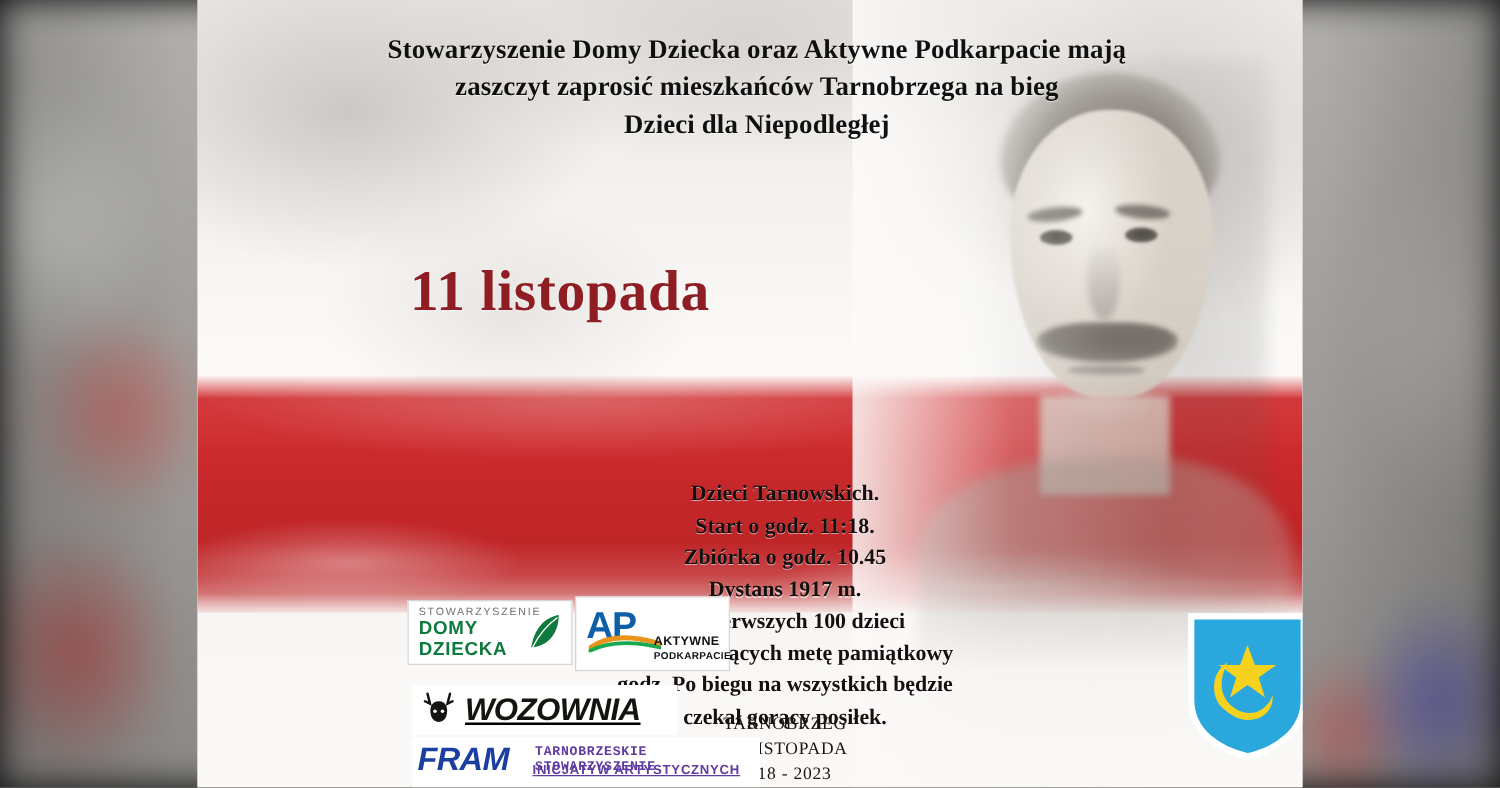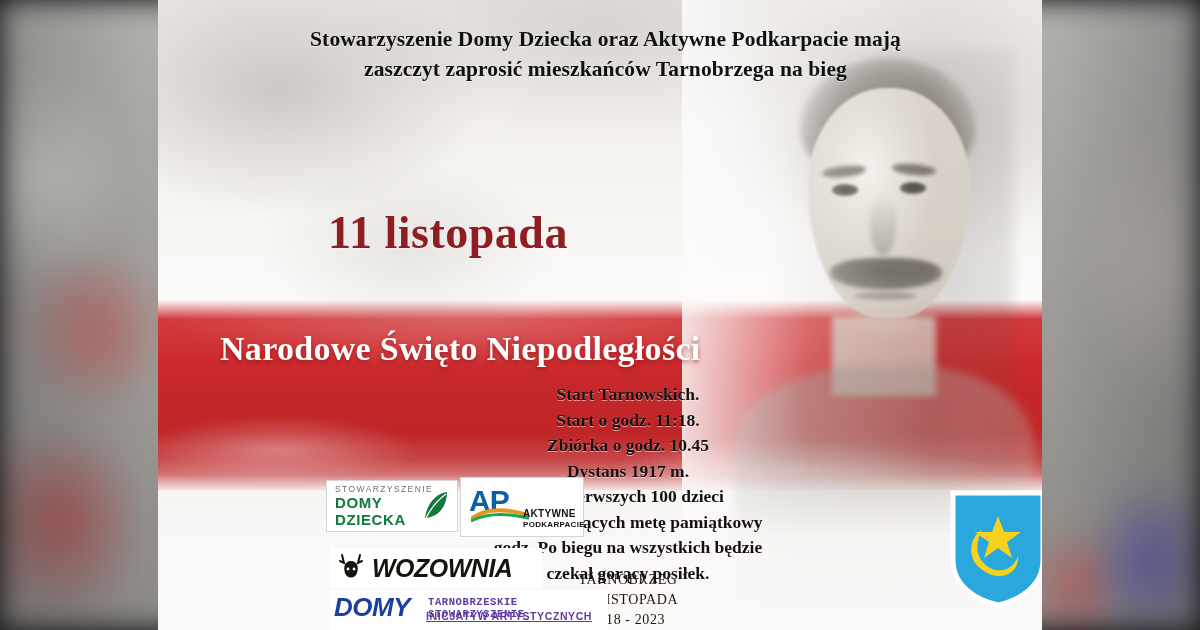--- a/index.html
+++ b/index.html
@@ -326,21 +326,21 @@
   #logo-ap .t2 {
     position: absolute; left: 62px; top: 42px;
     font-family: "Liberation Sans", sans-serif;
     font-weight: bold; font-size: 8px; color: #111; letter-spacing: 0.3px;
   }
   
   #logo-woz {
     left: 172px; top: 548px;
     width: 212px; height: 40px;
     background: #ffffff;
-    display: flex; align-items: center;
+    display: flex; align-items: center; text-decoration: underline;
   }
   #logo-woz .wmark { width: 34px; height: 34px; margin-left: 4px; }
   #logo-woz .wtext {
     font-family: "Liberation Sans", sans-serif;
     font-weight: bold; font-style: italic;
     font-size: 25px; color: #15140f;
     letter-spacing: -0.5px; margin-left: 4px;
   }
   
   #logo-fram {
@@ -402,28 +402,28 @@
       <div class="p-neck"></div>
       <div class="p-coat"></div>
     </div>
 
     <div class="portrait-wash"></div>
     <div class="bottom-wash"></div>
 
     <div id="headline">
       <span class="hl-line">Stowarzyszenie Domy Dziecka oraz Aktywne Podkarpacie mają</span>
       <span class="hl-line">zaszczyt zaprosić mieszkańców Tarnobrzega na bieg</span>
+      <span class="hl-line">Dzieci dla Niepodległej</span>
     </div>
 
     <div id="date-big">11 listopada</div>
 
-    <div id="holiday">Narodowe Święto Niepodległości</div>
 
     <div id="details">
-      <span class="d-line">Start Tarnowskich.</span>
+      <span class="d-line">Dzieci Tarnowskich.</span>
       <span class="d-line">Start o godz. 11:18.</span>
       <span class="d-line">Zbiórka o godz. 10.45</span>
       <span class="d-line">Dystans 1917 m.</span>
       <span class="d-line">Dla pierwszych 100 dzieci</span>
       <span class="d-line">przekraczających metę pamiątkowy</span>
       <span class="d-line">godz. Po biegu na wszystkich będzie</span>
       <span class="d-line">czekał gorący posiłek.</span>
     </div>
 
     <div id="footer-lines">
@@ -455,21 +455,21 @@
       <svg class="wmark" viewBox="0 0 34 34">
         <path d="M8 4 L10 12 L6 10 M26 4 L24 12 L28 10" stroke="#15140f" stroke-width="2" fill="none" stroke-linecap="round"></path>
         <path d="M17 10 C11 10 9 16 11 22 C13 28 21 28 23 22 C25 16 23 10 17 10 Z" fill="#15140f"></path>
         <circle cx="14" cy="18" r="1.4" fill="#ffffff"></circle>
         <circle cx="20" cy="18" r="1.4" fill="#ffffff"></circle>
       </svg>
       <div class="wtext">WOZOWNIA</div>
     </div>
 
     <div class="logo" id="logo-fram">
-      <div class="ftext">DOMY</div>
+      <div class="ftext">FRAM</div>
       <div class="fs1">TARNOBRZESKIE STOWARZYSZENIE</div>
       <div class="fs2">INICJATYW ARTYSTYCZNYCH</div>
     </div>
 
     <svg id="coa-city" viewBox="0 0 96 118">
       <path d="M3 3 H93 V70 C93 96 70 110 48 115 C26 110 3 96 3 70 Z" fill="#2aa7dd" stroke="#ffffff" stroke-width="5"></path>
       <path d="M30 78 C18 70 18 48 32 40 C24 56 26 70 40 78 C52 84 64 78 68 66 C70 84 48 94 30 78 Z" fill="#f4d21e"></path>
       <path d="M48 26 L54 42 L71 42 L57 52 L62 68 L48 58 L34 68 L39 52 L25 42 L42 42 Z" fill="#f4d21e"></path>
     </svg>
 

